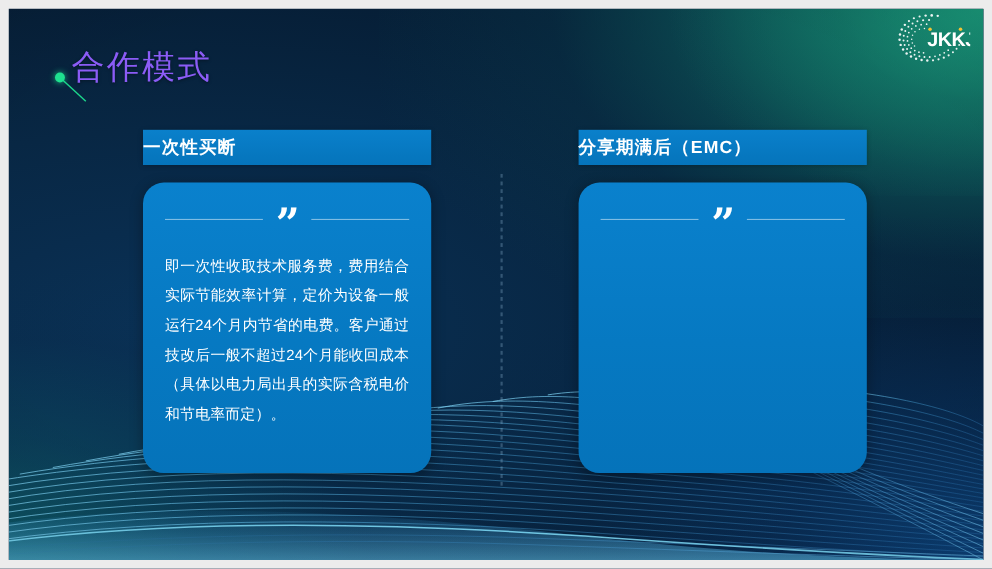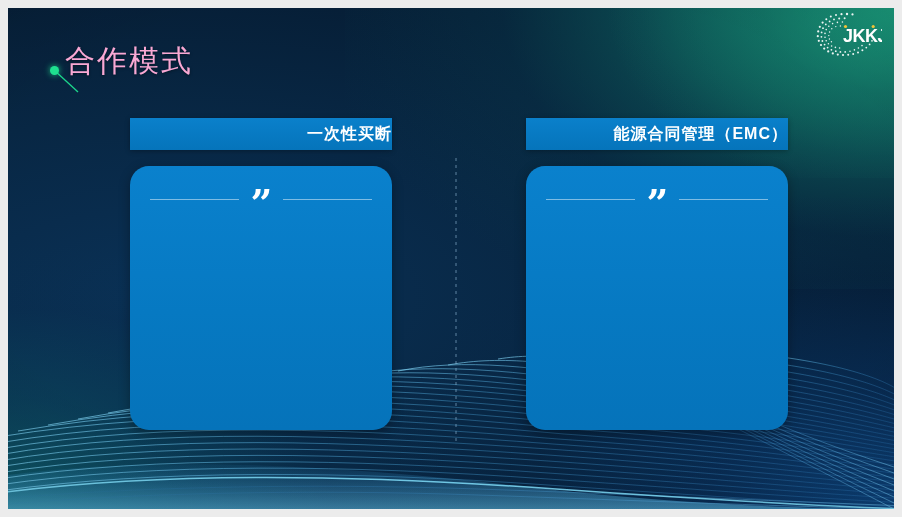--- a/index.html
+++ b/index.html
@@ -77,21 +77,21 @@
     position:absolute;
     left:4px;top:22px;
     width:9px;height:9px;border-radius:50%;
     background:#1ee08f;
     box-shadow:0 0 6px rgba(30,224,143,0.85);
   }
   .title-text{
     position:absolute;
     left:19px;top:-3px;
     font-size:30px;
-    color:#f9a8d4;
+    color:#8b5cf6;
     letter-spacing:2px;
     font-weight:400;
     white-space:nowrap;
     text-shadow:0 1px 3px rgba(0,0,0,0.45);
   }
   .title-line-svg{
     position:absolute;
     left:0;top:20px;
     width:330px;height:30px;
   }
@@ -111,21 +111,21 @@
   .col{position:absolute;top:0;}
   .col-left{left:122px;width:262px;}
   .col-right{left:518px;width:262px;}
 
   .banner{
     position:absolute;
     top:110px;
     width:100%;
     height:32px;
     background:linear-gradient(180deg,#0a80cb 0%,#0574bb 100%);
-    display:flex;align-items:center;justify-content:flex-end;
+    display:flex;align-items:center;justify-content:flex-start;
     box-shadow:0 1px 5px rgba(0,0,0,0.30);
   }
   .banner-text{
     color:#ffffff;
     font-size:16px;
     font-weight:bold;
     letter-spacing:1px;
     white-space:nowrap;
   }
 
@@ -355,26 +355,27 @@
   <div class="col col-left">
     <div class="banner">
       <span class="banner-text">一次性买断</span>
     </div>
     <div class="card card-left">
       <div class="quote-row">
         <span class="q-line"></span>
         <span class="q-mark">”</span>
         <span class="q-line"></span>
       </div>
+      <div class="card-body">即一次性收取技术服务费，费用结合实际节能效率计算，定价为设备一般运行24个月内节省的电费。客户通过技改后一般不超过24个月能收回成本（具体以电力局出具的实际含税电价和节电率而定）。</div>
     </div>
   </div>
 
   <div class="col col-right">
     <div class="banner">
-      <span class="banner-text">能源合同管理（EMC）</span>
+      <span class="banner-text">分享期满后（EMC）</span>
     </div>
     <div class="card card-right">
       <div class="quote-row">
         <span class="q-line"></span>
         <span class="q-mark">”</span>
         <span class="q-line"></span>
       </div>
     </div>
   </div>
 

